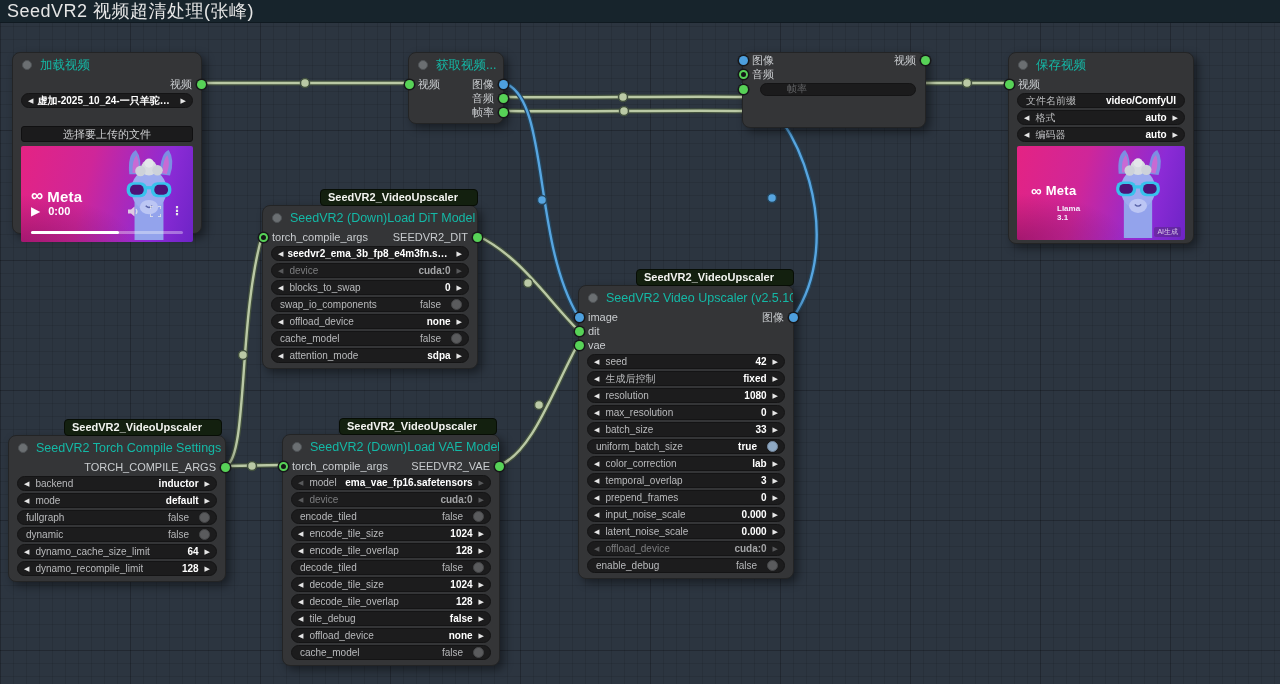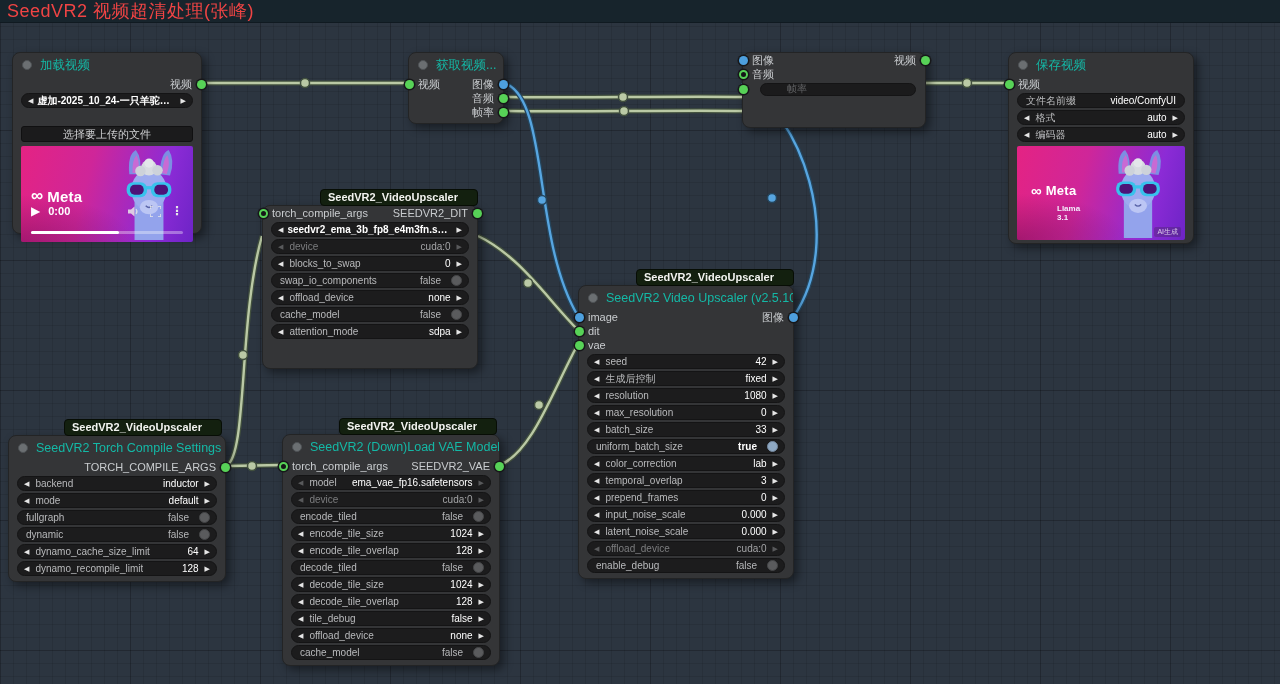--- a/index.html
+++ b/index.html
@@ -11,21 +11,21 @@
     background-image:
       linear-gradient(rgba(0,0,0,0.16) 1px, transparent 1px),
       linear-gradient(90deg, rgba(0,0,0,0.16) 1px, transparent 1px),
       linear-gradient(rgba(0,0,0,0.09) 1px, transparent 1px),
       linear-gradient(90deg, rgba(0,0,0,0.09) 1px, transparent 1px);
     background-size:130px 130px,130px 130px,13px 13px,13px 13px; }
 
   .titlebar { position:absolute; left:0; top:0; width:1280px; height:23px;
     background:#17242c; border-bottom:1px solid #101a21; z-index:50;
     display:flex; align-items:center; padding-left:7px; }
-  .titlebar .t { font-size:18px; color:#ef4444; letter-spacing:0.5px; }
+  .titlebar .t { font-size:18px; color:#e5e5e5; letter-spacing:0.5px; }
 
   #wires { position:absolute; left:0; top:0; z-index:1; }
   .wire path { fill:none; }
   .wire.green .casing { stroke:#42503e; stroke-width:5; }
   .wire.green .core   { stroke:#bac9a5; stroke-width:2.4; }
   .wire.blue  .casing { stroke:#25455c; stroke-width:5; }
   .wire.blue  .core   { stroke:#57a5e0; stroke-width:2.4; }
   .dotg { fill:#bac9a5; stroke:#42503e; stroke-width:1.5; }
   .dotb { fill:#57a5e0; stroke:#25455c; stroke-width:1.5; }
 
@@ -50,21 +50,21 @@
   .pdot.blue  { background:#4d9fdd; }
   .pdot.hollow { background:#151617; border:2.5px solid #57d257; }
 
   .widgets { padding-top:2px; }
   .widget { height:15px; margin:0 8px 2px 8px; background:#1c1c1d;
     border:1px solid #141415; border-radius:8px; display:flex;
     align-items:center; padding:0 6px; gap:4px; font-size:10px; }
   .widget .arrow { color:#e6e6e6; font-size:7px; line-height:1; flex:0 0 auto; }
   .widget .wlabel { color:#b9babc; white-space:nowrap; overflow:hidden;
     text-overflow:ellipsis; padding-left:2px; }
-  .widget .wvalue { margin-left:auto; color:#fff; font-weight:normal;
+  .widget .wvalue { margin-left:auto; color:#fff; font-weight:bold;
     white-space:nowrap; padding-right:2px; }
   .widget.full .wvalue { margin-left:0; font-weight:bold; overflow:hidden;
     text-overflow:ellipsis; }
   .widget.dim .wlabel { color:#7c7d7f; }
   .widget.dim .wvalue { color:#a3a4a6; }
   .widget.dim .arrow  { color:#58595b; }
   .widget .arrow.dimtxt { color:#58595b; }
   .widget .knob { width:11px; height:11px; border-radius:50%; background:#5a5b5d;
     margin-left:4px; flex:0 0 auto; border:1px solid #454648; }
   .widget .knob.on { background:#8fa9c4; border-color:#74889e; }
@@ -339,20 +339,24 @@
       <div class="brand">
         <span class="inf">∞</span>
         <span class="bname">Meta</span>
         <span class="sub">Llama 3.1</span>
       </div>
       <div class="watermark">AI生成</div>
     </div>
   </div>
 
   <div class="node" id="node-dit">
+    <div class="ntitle">
+        <span class="tdot"></span>
+      <span>SeedVR2 (Down)Load DiT Model</span>
+      </div>
     <div class="prow">
       <span class="pdot pin green hollow"></span>
       <span class="lbl-in">torch_compile_args</span>
       <span class="lbl-out">SEEDVR2_DIT</span>
       <span class="pdot pout green"></span>
     </div>
     <div class="widgets">
         <div class="widget full">
           <span class="arrow">◀</span>
           <span class="wvalue">seedvr2_ema_3b_fp8_e4m3fn.safetens ...</span>

